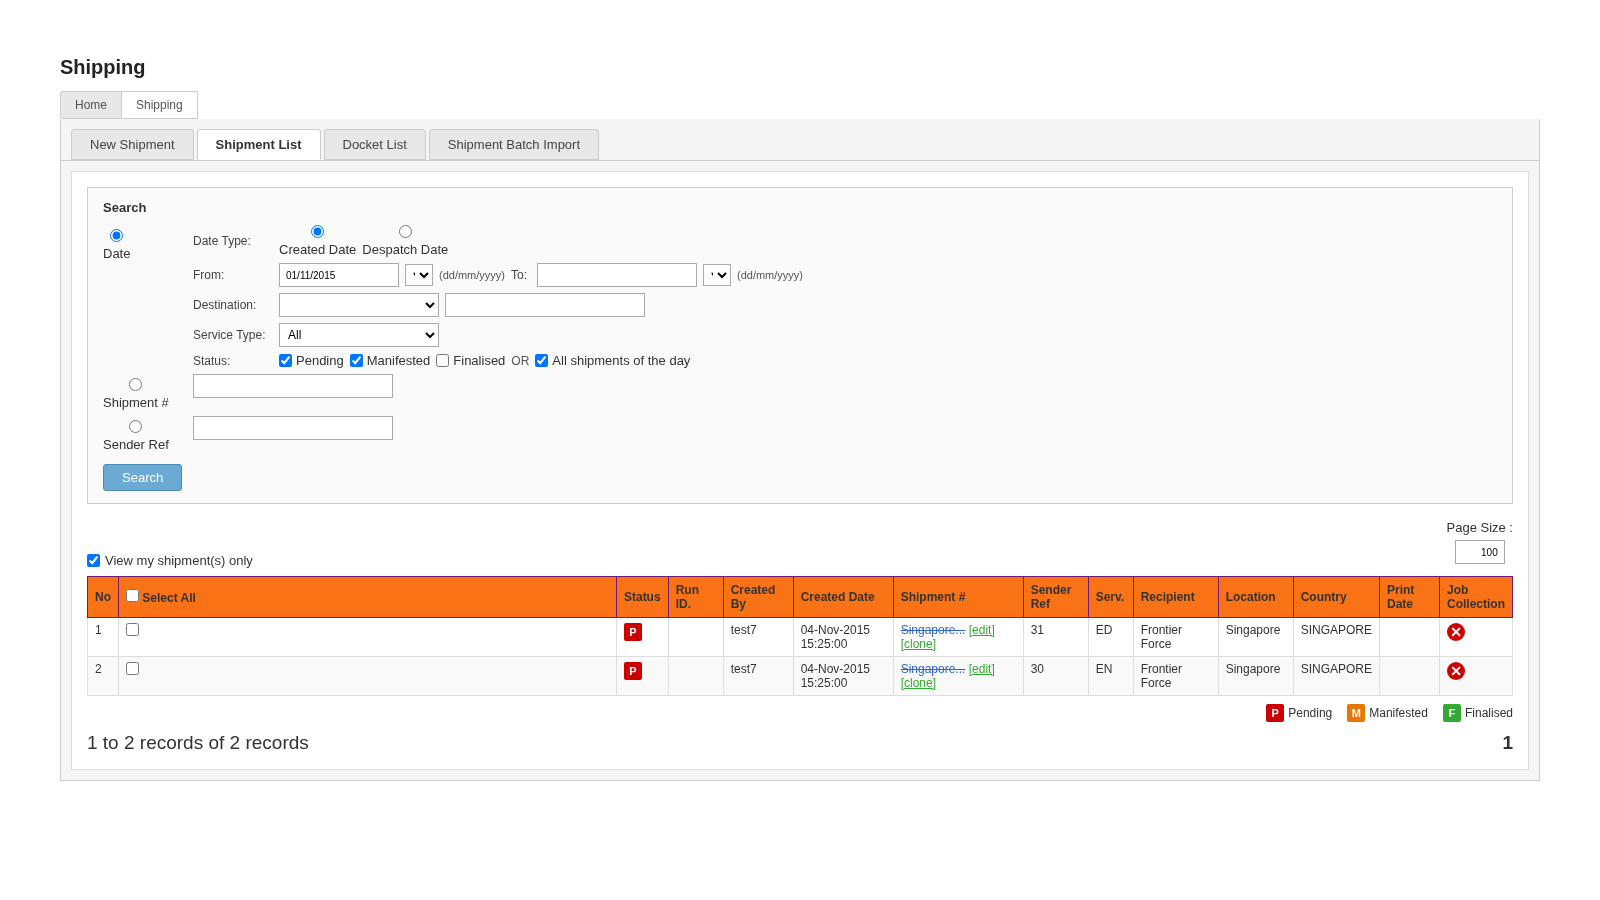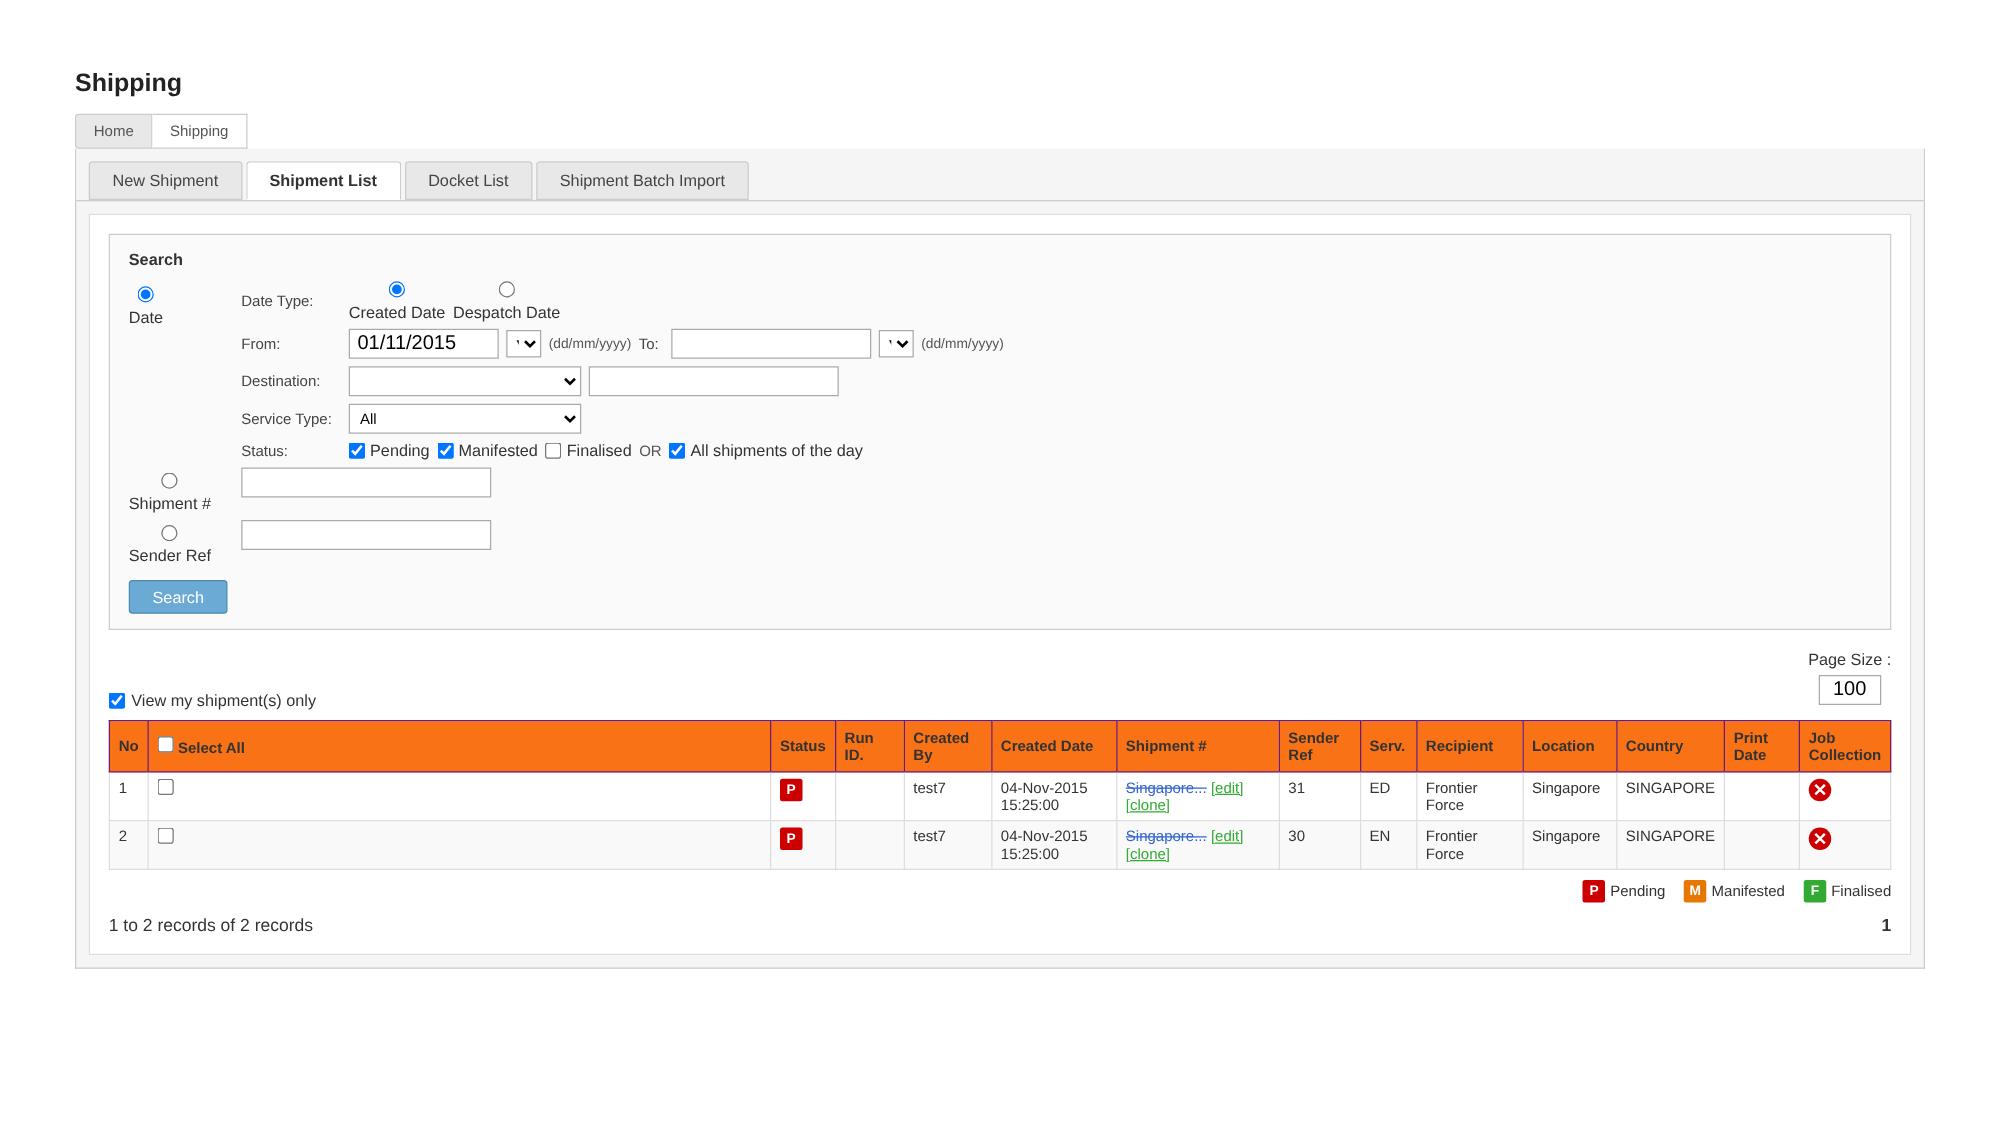--- a/index.html
+++ b/index.html
@@ -12,46 +12,46 @@
     .breadcrumb-item + .breadcrumb-item { border-left: none; }
     .breadcrumb-item.active { background: #fff; }
     .main-panel { border: 1px solid #ccc; border-top: none; background: #f5f5f5; padding: 0; }
     .tabs { display: flex; gap: 0; padding: 10px 10px 0 10px; background: #f5f5f5; border-bottom: 1px solid #ccc; }
     .tab-btn { padding: 7px 18px; border: 1px solid #ccc; background: #e8e8e8; color: #444; font-size: 13px; cursor: pointer; border-radius: 3px 3px 0 0; margin-right: 3px; }
     .tab-btn.active { background: #fff; border-bottom: 1px solid #fff; color: #333; font-weight: bold; }
     .tab-content { background: #fff; padding: 15px; margin: 10px; border: 1px solid #ddd; }
     .search-section { border: 1px solid #ccc; background: #fafafa; padding: 12px 15px; margin-bottom: 12px; }
     .search-title { font-weight: bold; margin-bottom: 10px; font-size: 13px; }
     .radio-label { display: flex; align-items: center; gap: 4px; font-size: 13px; cursor: pointer; flex-direction: column; }
-    input[type="text"], input[type="date"] { border: 1px solid #aaa; padding: 3px 6px; font-size: 16px; height: 24px; }
+    input[type="text"], input[type="date"] { border: 1px solid #aaa; padding: 3px 6px; font-size: 10px; height: 24px; }
     input[type="text"].w120 { width: 120px; }
     input[type="text"].w160 { width: 160px; }
     input[type="text"].w200 { width: 200px; }
     select { border: 1px solid #aaa; padding: 2px 4px; font-size: 12px; height: 24px; background: #fff; }
-    select.w160 { width: 186px; }
+    select.w160 { width: 160px; }
     .checkbox-label { display: flex; align-items: center; gap: 4px; font-size: 13px; cursor: pointer; }
     .search-btn { background: #6aaad4; color: #fff; border: 1px solid #4a8ab0; padding: 5px 18px; font-size: 13px; cursor: pointer; border-radius: 3px; margin-top: 6px; }
     .options-row { display: flex; align-items: center; margin-bottom: 8px; justify-content: space-between; }
     .view-my-checkbox { display: flex; align-items: center; gap: 5px; font-size: 13px; margin-top: 37px; }
     .page-size-control { display: flex; align-items: center; gap: 5px; font-size: 13px; flex-direction: column; }
-    .page-size-input { width: 50px; border: 1px solid #aaa; padding: 2px 4px; font-size: 12px; height: 24px; text-align: center; }
+    .page-size-input { width: 50px; border: 1px solid #aaa; padding: 2px 4px; font-size: 12px; height: 24px; text-align: right; }
     table { width: 100%; border-collapse: collapse; font-size: 12px; }
     table th { background: #f97316; border: 1px solid #701a75; padding: 6px 7px; text-align: left; font-weight: bold; color: #333; vertical-align: middle; }
     table td { border: 1px solid #ddd; padding: 5px 7px; vertical-align: top; background: #fff; }
     table tr:nth-child(even) td { background: #f9f9f9; }
     .status-icon { display: inline-block; width: 18px; height: 18px; border-radius: 2px; text-align: center; line-height: 18px; color: #fff; font-weight: bold; font-size: 11px; }
     .status-pending { background: #cc0000; }
     .status-manifested { background: #e67700; }
     .status-finalised { background: #33aa33; }
     .link-blue { color: #3366cc; text-decoration: underline; cursor: pointer; }
     .link-green { color: #33aa33; text-decoration: underline; cursor: pointer; }
     .delete-btn { display: inline-block; width: 18px; height: 18px; background: #cc0000; border-radius: 50%; color: #fff; text-align: center; line-height: 18px; font-size: 14px; cursor: pointer; font-weight: bold; }
     .legend-row { display: flex; justify-content: flex-end; align-items: center; gap: 15px; margin-top: 8px; font-size: 12px; }
     .legend-item { display: flex; align-items: center; gap: 4px; }
-    .pagination-row { display: flex; justify-content: space-between; align-items: center; margin-top: 10px; font-size: 14px; }
+    .pagination-row { display: flex; justify-content: space-between; align-items: center; margin-top: 10px; font-size: 19px; }
     .form-section-row { display: flex; align-items: flex-start; gap: 0; margin-bottom: 6px; }
     .left-col { width: 90px; display: flex; align-items: flex-start; padding-top: 4px; }
     .right-col { flex: 1; display: flex; flex-direction: column; gap: 6px; }
     .inline-label { font-size: 12px; color: #444; min-width: 80px; display: inline-block; }
     .date-row { display: flex; align-items: center; gap: 6px; }
     .or-text { font-size: 12px; color: #555; }
     .small-text { font-size: 11px; color: #555; }
     .th-checkbox { width: 28px; }
     .col-no { width: 30px; }
     .col-status { width: 50px; }

